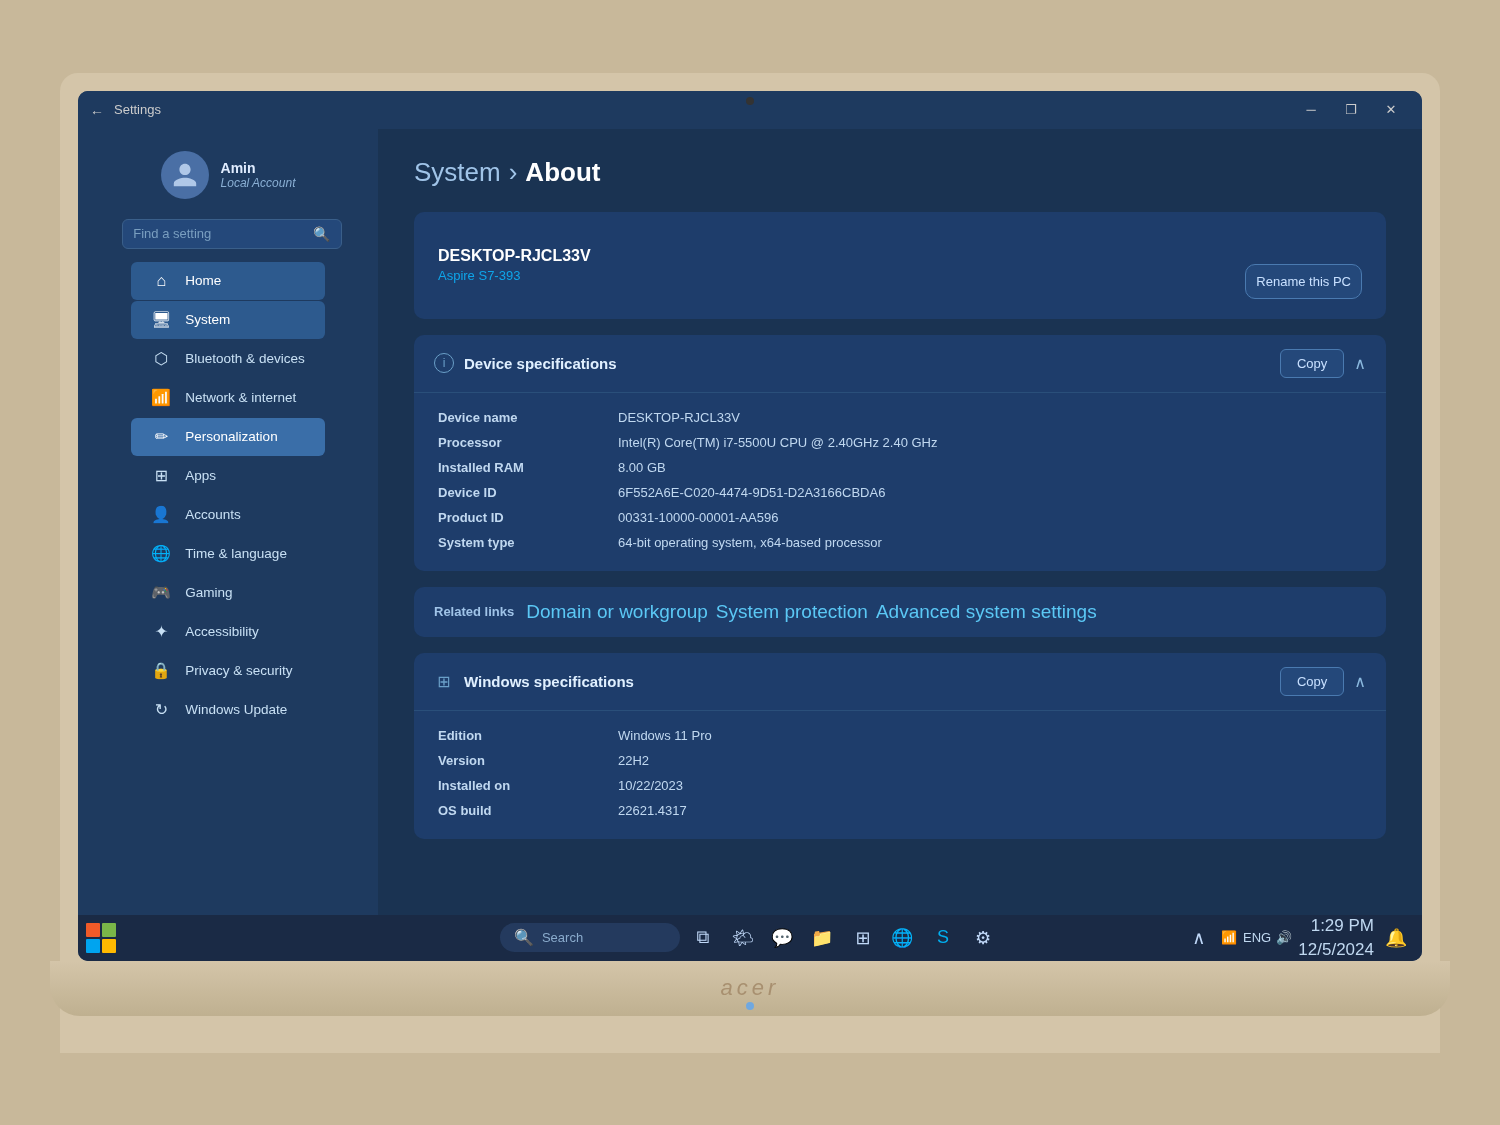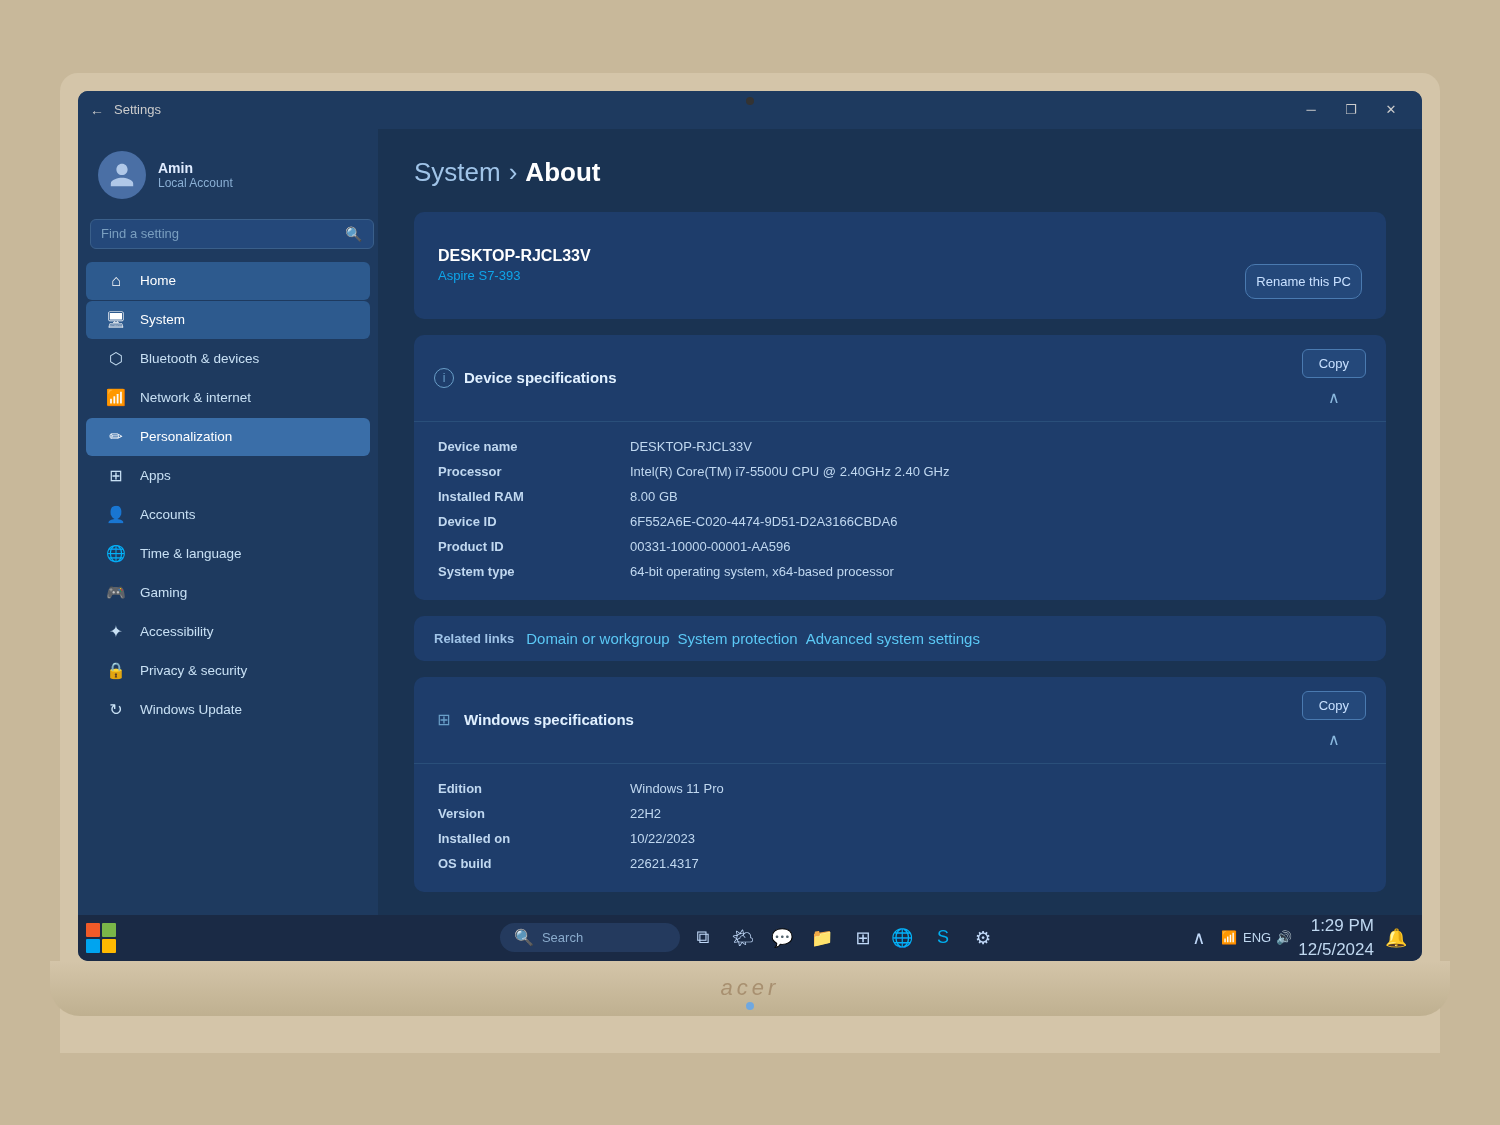--- a/index.html
+++ b/index.html
@@ -109,20 +109,21 @@
 
     
     .sidebar {
       width: 300px;
       background: #1e3a5f;
       display: flex;
       flex-direction: column;
       flex-shrink: 0;
       padding: 10px 0;
       overflow-y: auto;
+      align-items: center;
     }
 
     .user-profile {
       display: flex;
       align-items: center;
       gap: 12px;
       padding: 12px 20px 20px 20px;
     }
 
     .avatar {
@@ -144,20 +145,21 @@
 
     .user-info {}
     .user-name {
       color: #e0ecff;
       font-size: 14px;
       font-weight: 600;
     }
     .user-subtitle {
       color: #8aafd4;
       font-size: 12px;
+      font-style: italic;
     }
 
     .search-box {
       margin: 0 4px 12px 12px;
       display: flex;
       align-items: center;
       background: #24487a;
       border: 1px solid #3a5f8a;
       border-radius: 6px;
       padding: 6px 10px;
@@ -293,21 +295,20 @@
       display: flex;
       align-items: center;
       justify-content: center;
       flex-shrink: 0;
     }
 
     .spec-header-right {
       display: flex;
       align-items: center;
       gap: 10px;
-      flex-direction: column;
     }
 
     .copy-btn {
       background: #24487a;
       border: 1px solid #4a7ab0;
       border-radius: 6px;
       color: #c8e0ff;
       padding: 6px 16px;
       font-size: 13px;
       cursor: pointer;
@@ -319,21 +320,21 @@
       cursor: pointer;
     }
 
     .spec-table {
       padding: 12px 24px 16px 24px;
     }
 
     .spec-row {
       display: grid;
       grid-template-columns: 180px 1fr;
-      gap: 12px;
+      gap: 0;
       padding: 5px 0;
     }
 
     .spec-label {
       color: #c0d8f0;
       font-size: 13px;
       font-weight: 600;
     }
 
     .spec-value {
@@ -355,21 +356,21 @@
 
     .related-label {
       color: #a0c4e8;
       font-size: 13px;
       font-weight: 600;
       margin-right: 4px;
     }
 
     .related-link {
       color: #5bc8f5;
-      font-size: 15px;
+      font-size: 19px;
       cursor: pointer;
       text-decoration: none;
     }
 
     
     .win-spec-table {
       padding: 12px 24px 16px 24px;
     }
 
     

